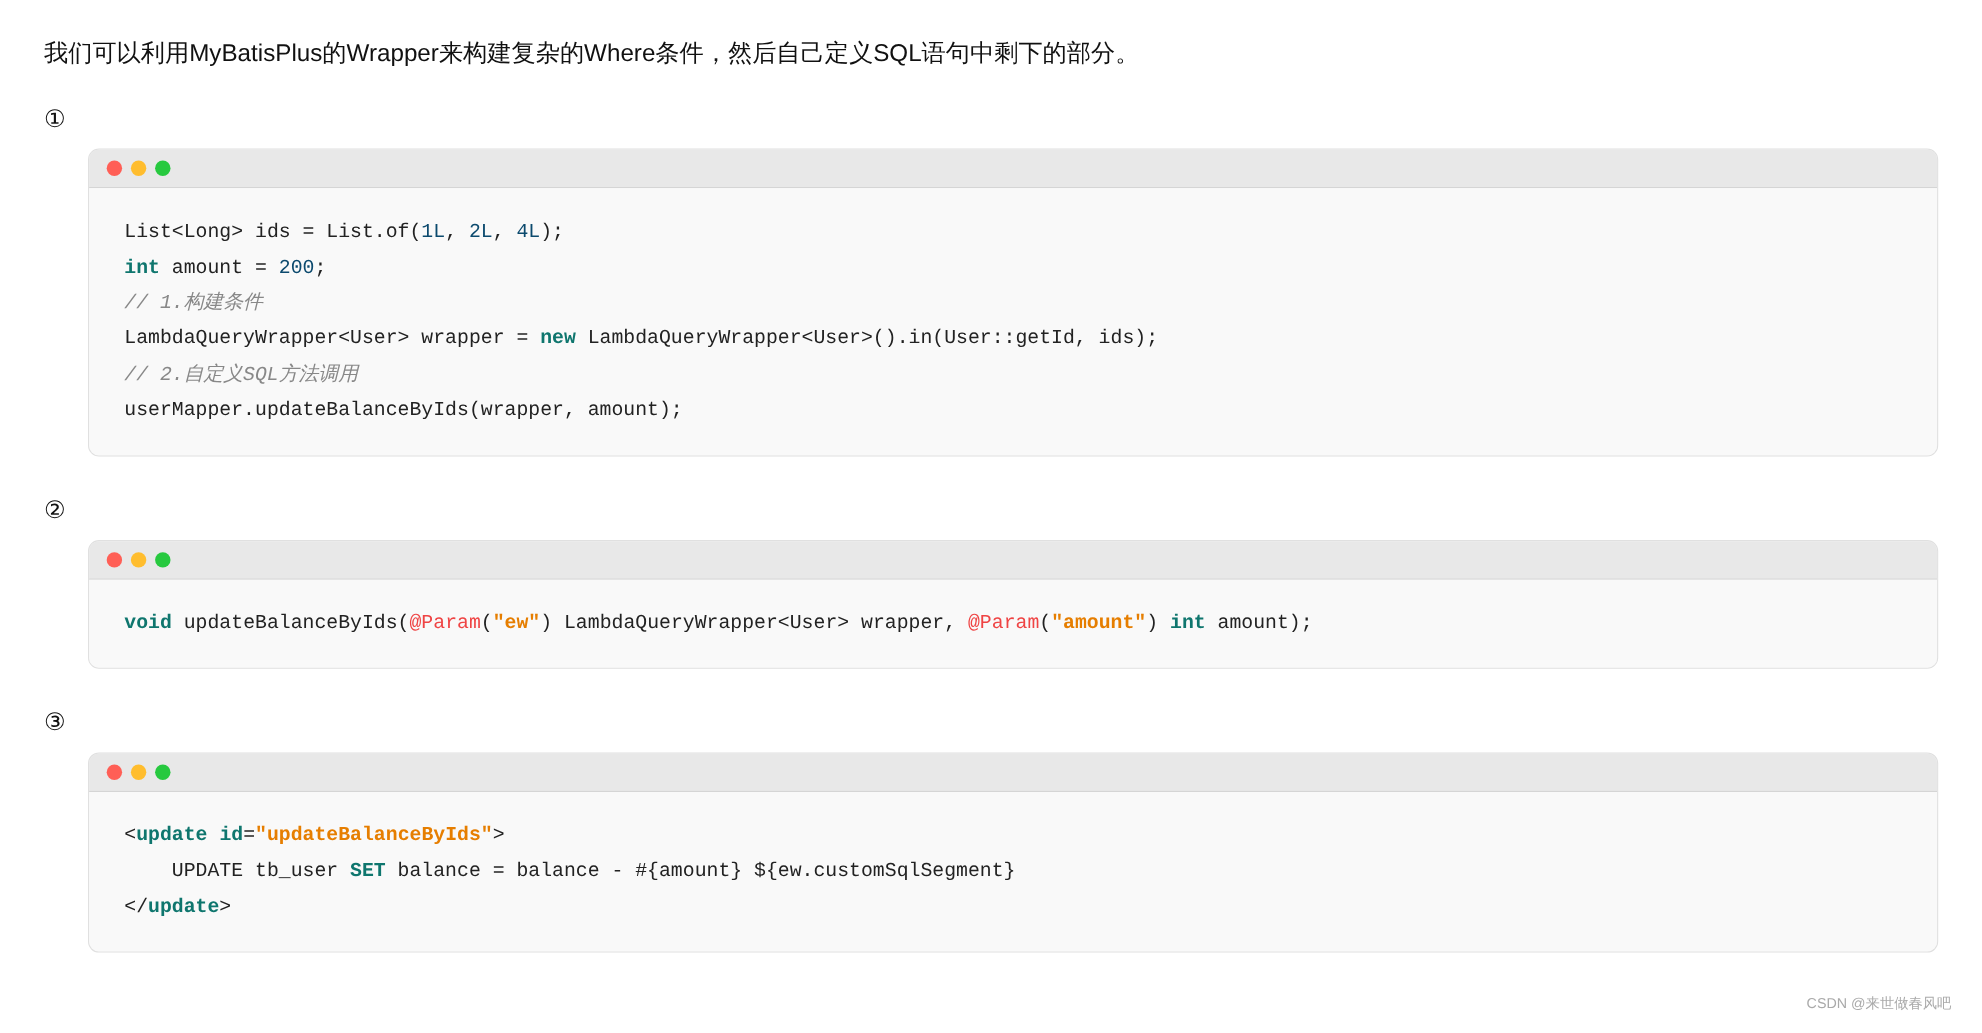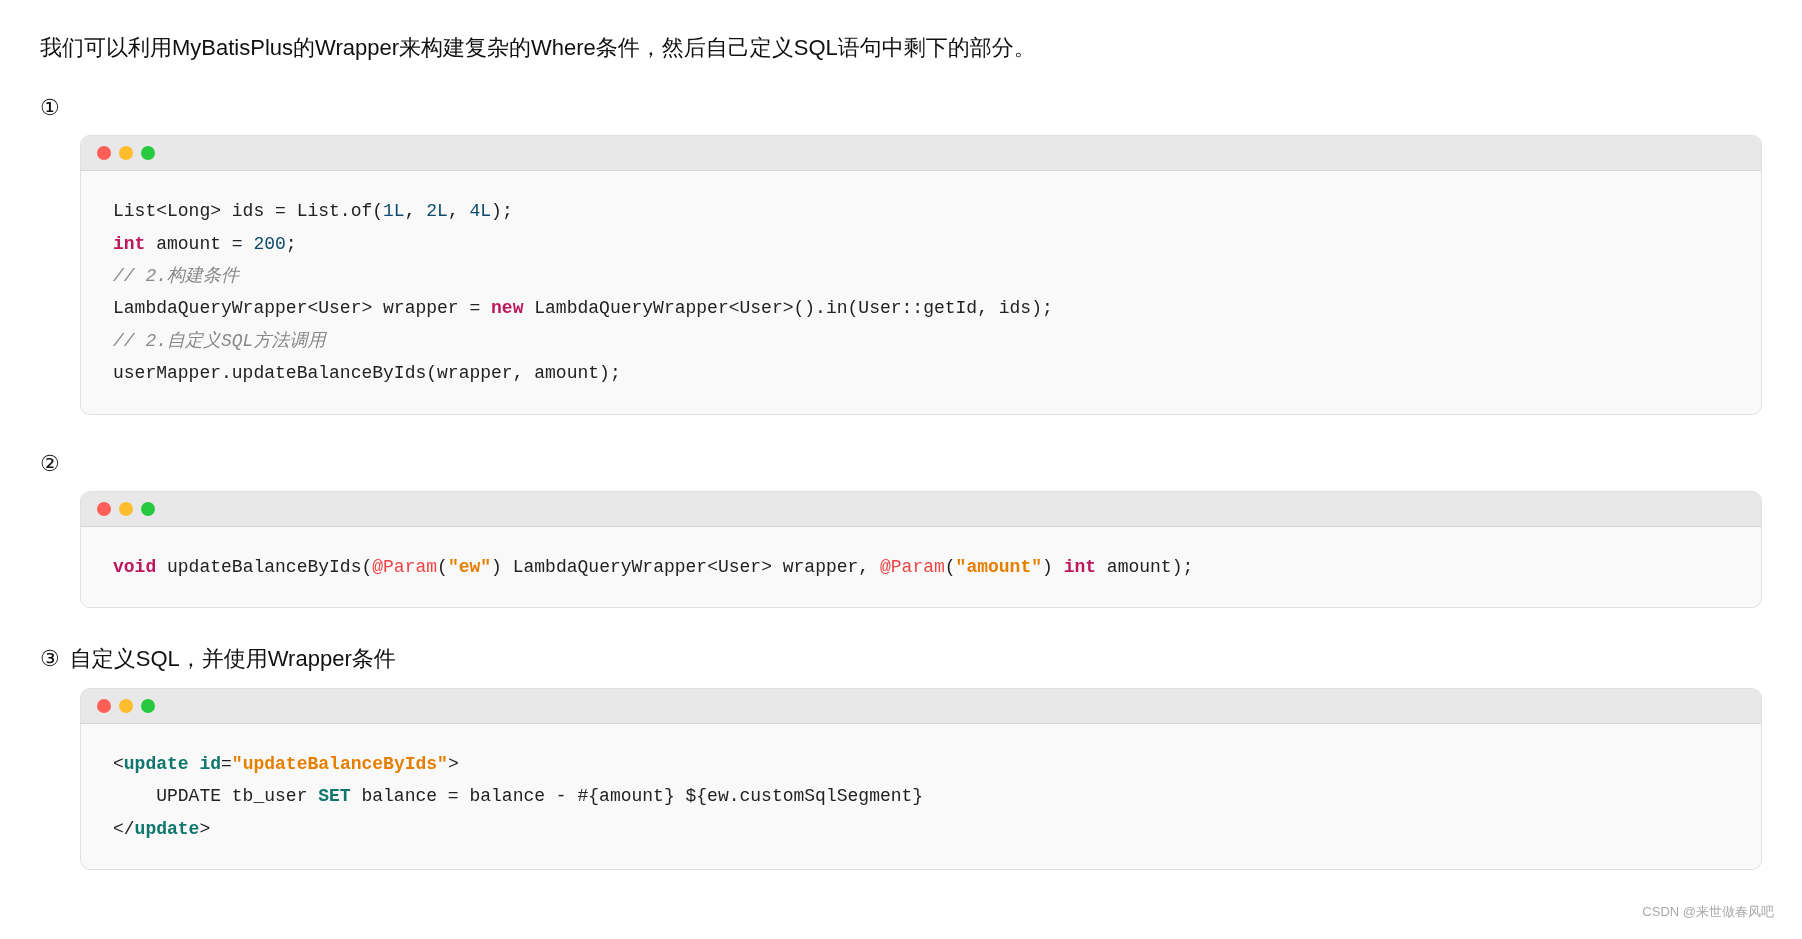--- a/index.html
+++ b/index.html
@@ -66,21 +66,21 @@
 
     .code-body {
       padding: 24px 32px;
       font-family: "Consolas", "Courier New", monospace;
       font-size: 18px;
       line-height: 1.8;
       background: #f9f9f9;
       white-space: pre;
     }
 
-    .kw { color: #be185d; font-weight: bold; }
+    .kw { color: #0f766e; font-weight: bold; }
     .num { color: #0c4a6e; }
     .comment { color: #888; font-style: italic; }
     .annotation { color: #ef4444; }
     .string { color: #e67e00; font-weight: bold; }
     .tag { color: #0f766e; font-weight: bold; }
     .attr { color: #0f766e; font-weight: bold; }
     .attrval { color: #e67e00; font-weight: bold; }
     .xml-text { color: #222; }
     .method { color: #222; }
 
@@ -102,21 +102,21 @@
     <span class="section-number">①</span>
   </div>
   <div class="code-window">
     <div class="code-titlebar">
       <span class="dot dot-red"></span>
       <span class="dot dot-yellow"></span>
       <span class="dot dot-green"></span>
     </div>
     <div class="code-body"><span class="xml-text">List&lt;Long&gt; ids = List.</span><span class="method">of</span><span class="xml-text">(</span><span class="num">1L</span><span class="xml-text">, </span><span class="num">2L</span><span class="xml-text">, </span><span class="num">4L</span><span class="xml-text">);
 </span><span class="kw">int</span><span class="xml-text"> amount = </span><span class="num">200</span><span class="xml-text">;
-</span><span class="comment">// 2.构建条件</span><span class="xml-text">
+</span><span class="comment">// 1.构建条件</span><span class="xml-text">
 LambdaQueryWrapper&lt;User&gt; wrapper = </span><span class="kw">new</span><span class="xml-text"> LambdaQueryWrapper&lt;User&gt;().in(User::getId, ids);
 </span><span class="comment">// 2.自定义SQL方法调用</span><span class="xml-text">
 userMapper.updateBalanceByIds(wrapper, amount);</span></div>
   </div>
 </div>
 
 <div class="section">
   <div class="section-title">
     <span class="section-number">②</span>
   </div>
@@ -126,21 +126,20 @@
       <span class="dot dot-yellow"></span>
       <span class="dot dot-green"></span>
     </div>
     <div class="code-body"><span class="kw">void</span><span class="xml-text"> updateBalanceByIds(</span><span class="annotation">@Param</span><span class="xml-text">(</span><span class="string">"ew"</span><span class="xml-text">) LambdaQueryWrapper&lt;User&gt; wrapper, </span><span class="annotation">@Param</span><span class="xml-text">(</span><span class="string">"amount"</span><span class="xml-text">) </span><span class="kw">int</span><span class="xml-text"> amount);</span></div>
   </div>
 </div>
 
 <div class="section">
   <div class="section-title">
     <span class="section-number">③</span>
-    <span>自定义SQL，并使用Wrapper条件</span>
   </div>
   <div class="code-window">
     <div class="code-titlebar">
       <span class="dot dot-red"></span>
       <span class="dot dot-yellow"></span>
       <span class="dot dot-green"></span>
     </div>
     <div class="code-body"><span class="xml-text">&lt;</span><span class="tag">update</span><span class="xml-text"> </span><span class="attr">id</span><span class="xml-text">=</span><span class="attrval">"updateBalanceByIds"</span><span class="xml-text">&gt;
     UPDATE tb_user </span><span class="tag">SET</span><span class="xml-text"> balance = balance - #{amount} ${ew.customSqlSegment}
 &lt;/</span><span class="tag">update</span><span class="xml-text">&gt;</span></div>

